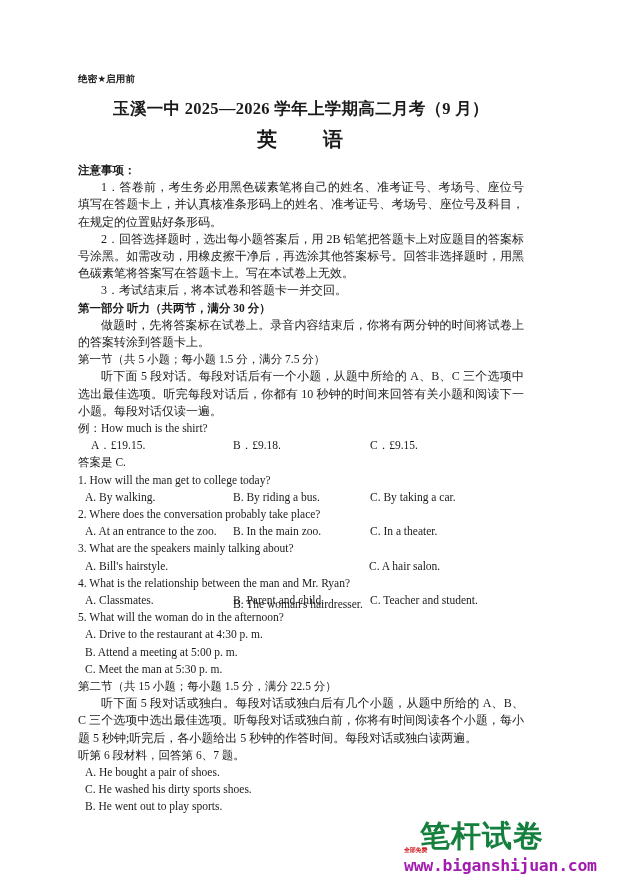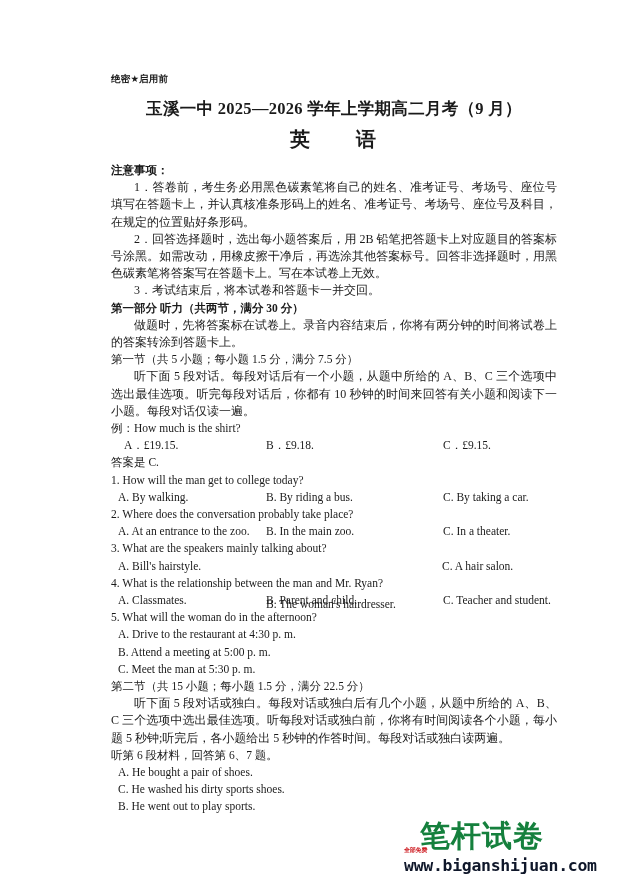--- a/index.html
+++ b/index.html
@@ -17,21 +17,21 @@
     -webkit-font-smoothing: antialiased;
   }
   .page {
     position: absolute;
     left: 0; top: 0;
     width: 628px;
     height: 890px;
   }
   .content {
     position: absolute;
-    left: 111px;
+    left: 78px;
     top: 72px;
     width: 446px;
   }
 
   
   .secret-line {
     font-family: "Liberation Sans", "DejaVu Sans", sans-serif;
     font-size: 9.5px;
     font-weight: bold;
     letter-spacing: 0.2px;
@@ -96,21 +96,21 @@
     height: 17.2px;
     margin: 0;
     white-space: nowrap;
   }
   .opt {
     position: absolute;
     top: 0;
   }
   .opt.a { left: 7px; }
   .opt.b { left: 155px; }
-  .opt.c { left: 292px; margin-left: 40px; }
+  .opt.c { left: 292px; }
 
   
   .opt-row.example .opt.a { left: 13px; }
   .opt-row.example .opt.b { left: 155px; }
   .opt-row.example .opt.c { left: 292px; }
 
   
   .opt-row.tight .opt.b { left: 155px; margin-top: 38px; }
   .opt-row.tight .opt.c { left: 291px; }
 
@@ -146,21 +146,21 @@
     line-height: 8px;
     white-space: nowrap;
   }
   .wm-url {
     position: absolute;
     left: 0px;
     top: 37px;
     font-family: "DejaVu Sans Mono", "Liberation Mono", monospace;
     font-size: 16.5px;
     font-weight: bold;
-    color: #0f172a;
+    color: #a21caf;
     letter-spacing: -0.3px;
     line-height: 22px;
     white-space: nowrap;
   }
 </style>
 </head>
 <body>
 
 <div class="page">
 

